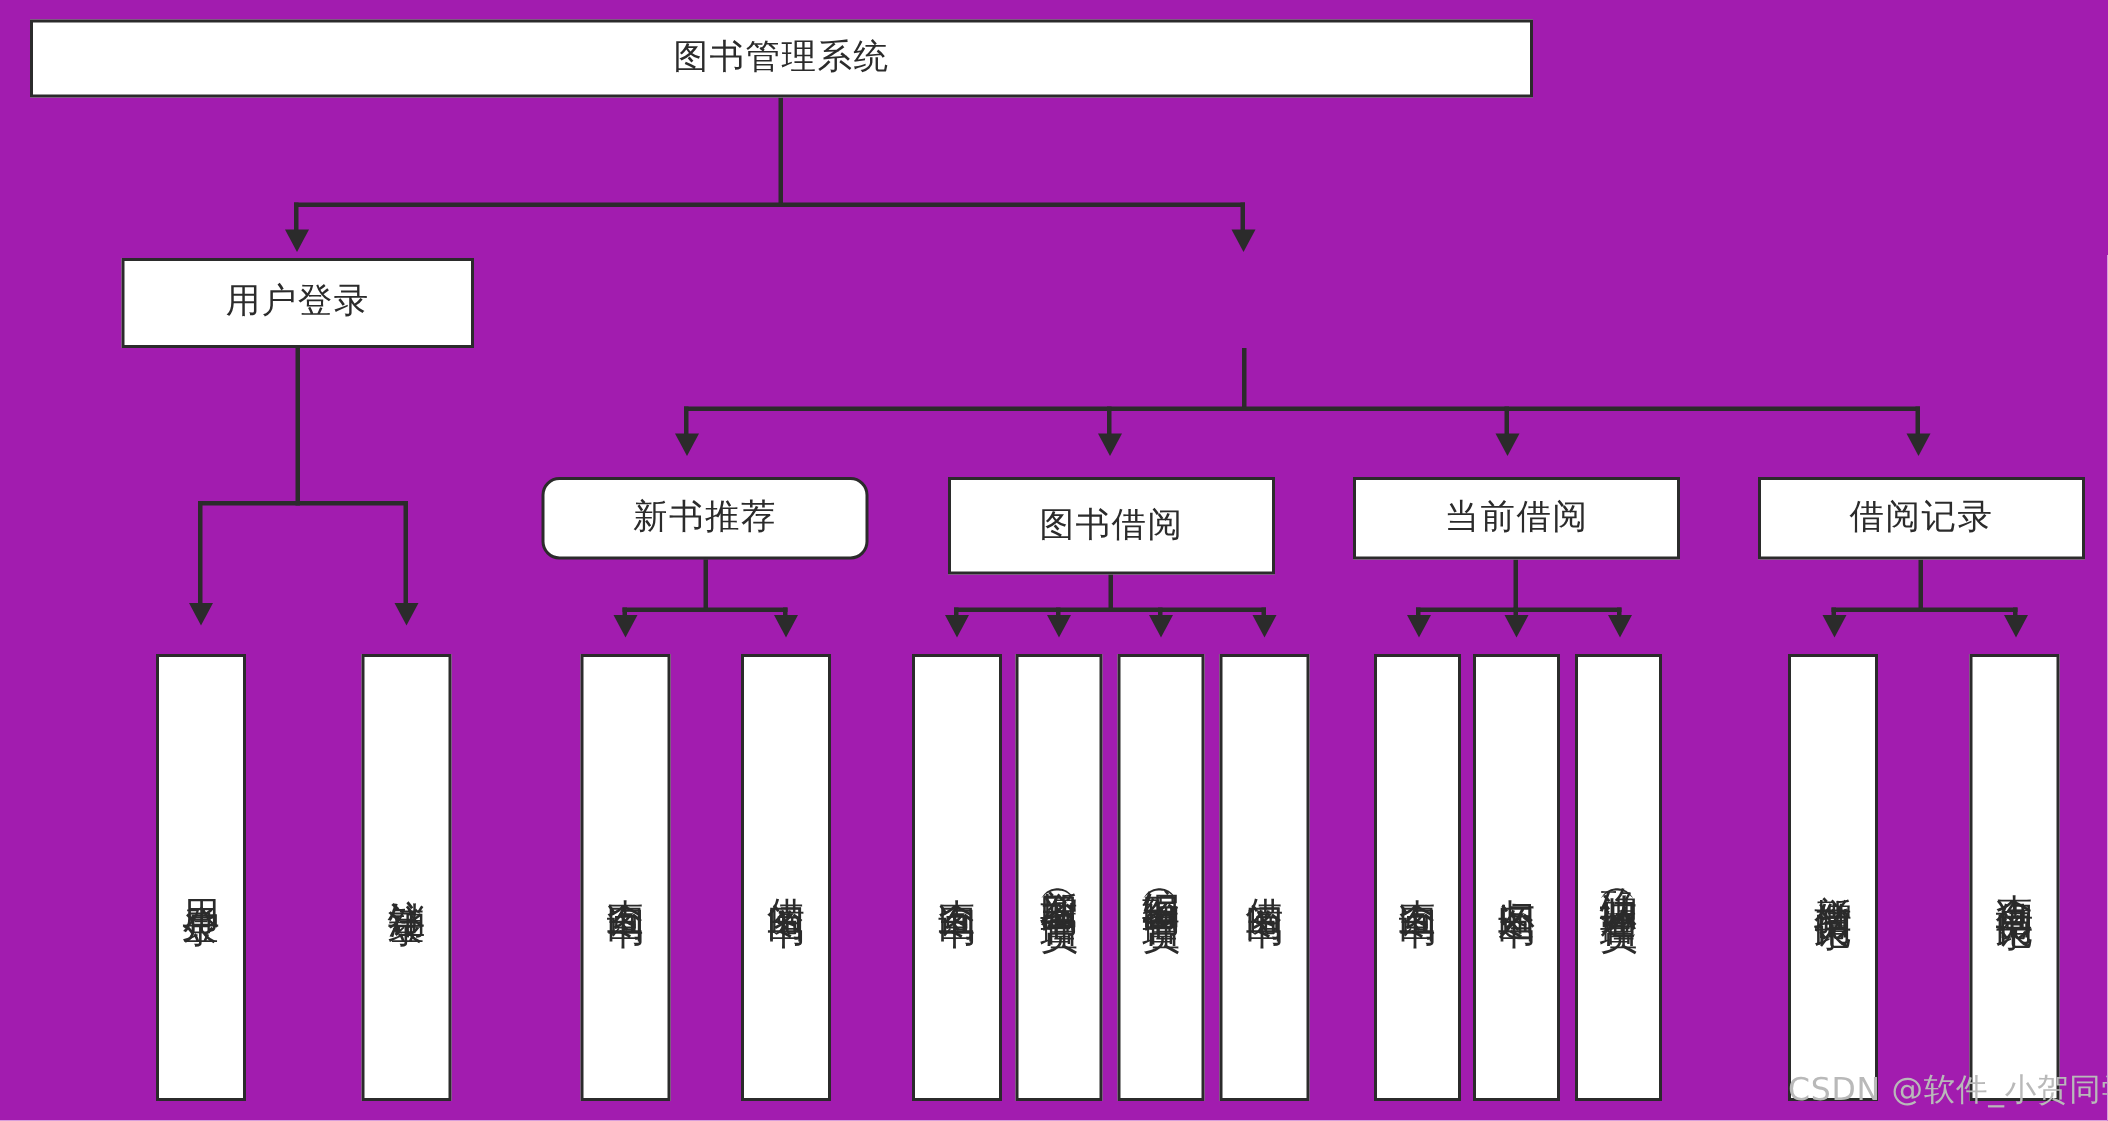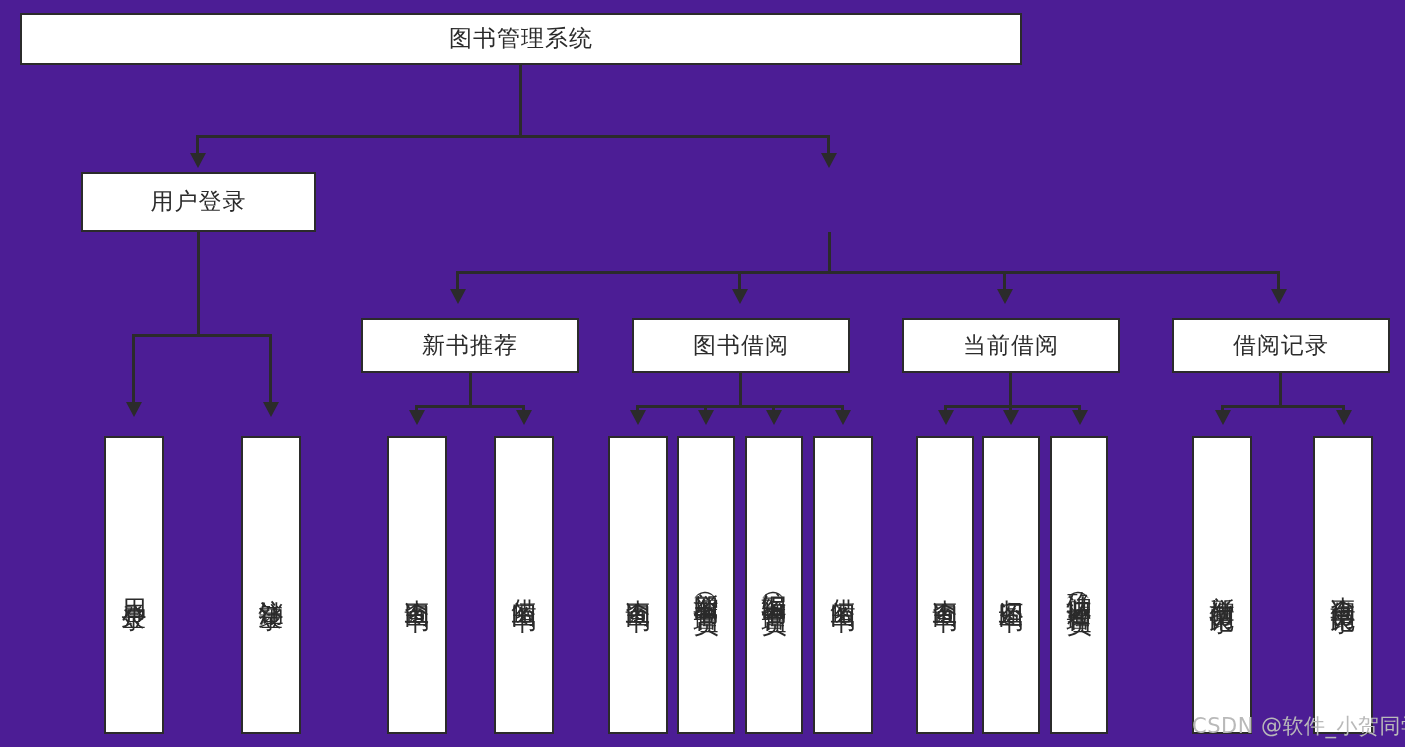--- a/index.html
+++ b/index.html
@@ -4,21 +4,21 @@
 <style>
   html,body{margin:0;padding:0;background:#ffffff;}
   body{
     font-family:"DejaVu Sans","Liberation Sans",sans-serif;
     -webkit-font-smoothing:antialiased;
   }
   #canvas{
     position:relative;
     width:1405px;
     height:747px;
-    background:#4c1d95;
+    background:#a21caf;
     overflow:hidden;
   }
   .node{
     position:absolute;
     box-sizing:border-box;
     border:2px solid #2b2b2b;
     background:#ffffff;
     display:flex;
     align-items:center;
     justify-content:center;
@@ -98,24 +98,24 @@
   <div class="line hline" style="left:456px;top:271px;width:824px;height:3px;"></div>
   <div class="line vline" style="left:456px;top:271px;width:3px;height:22px;"></div>
   <div class="arrow" style="left:450px;top:289px;"></div>
   <div class="line vline" style="left:738px;top:271px;width:3px;height:22px;"></div>
   <div class="arrow" style="left:732px;top:289px;"></div>
   <div class="line vline" style="left:1003px;top:271px;width:3px;height:22px;"></div>
   <div class="arrow" style="left:997px;top:289px;"></div>
   <div class="line vline" style="left:1277px;top:271px;width:3px;height:22px;"></div>
   <div class="arrow" style="left:1271px;top:289px;"></div>
 
-  <div class="node h" style="left:361px;top:318px;width:218px;height:55px;">
+  <div class="node h" style="left:361px;top:318px;width:218px;height:55px;border-radius:12px;">
     <span class="lbl">新书推荐</span>
   </div>
-  <div class="node h" style="left:632px;top:318px;width:218px;height:55px;">
+  <div class="node h" style="left:632px;top:318px;width:218px;height:65px;">
     <span class="lbl">图书借阅</span>
   </div>
   <div class="node h" style="left:902px;top:318px;width:218px;height:55px;">
     <span class="lbl">当前借阅</span>
   </div>
   <div class="node h" style="left:1172px;top:318px;width:218px;height:55px;">
     <span class="lbl">借阅记录</span>
   </div>
 
   <div class="line vline" style="left:197px;top:232px;width:3px;height:105px;"></div>

